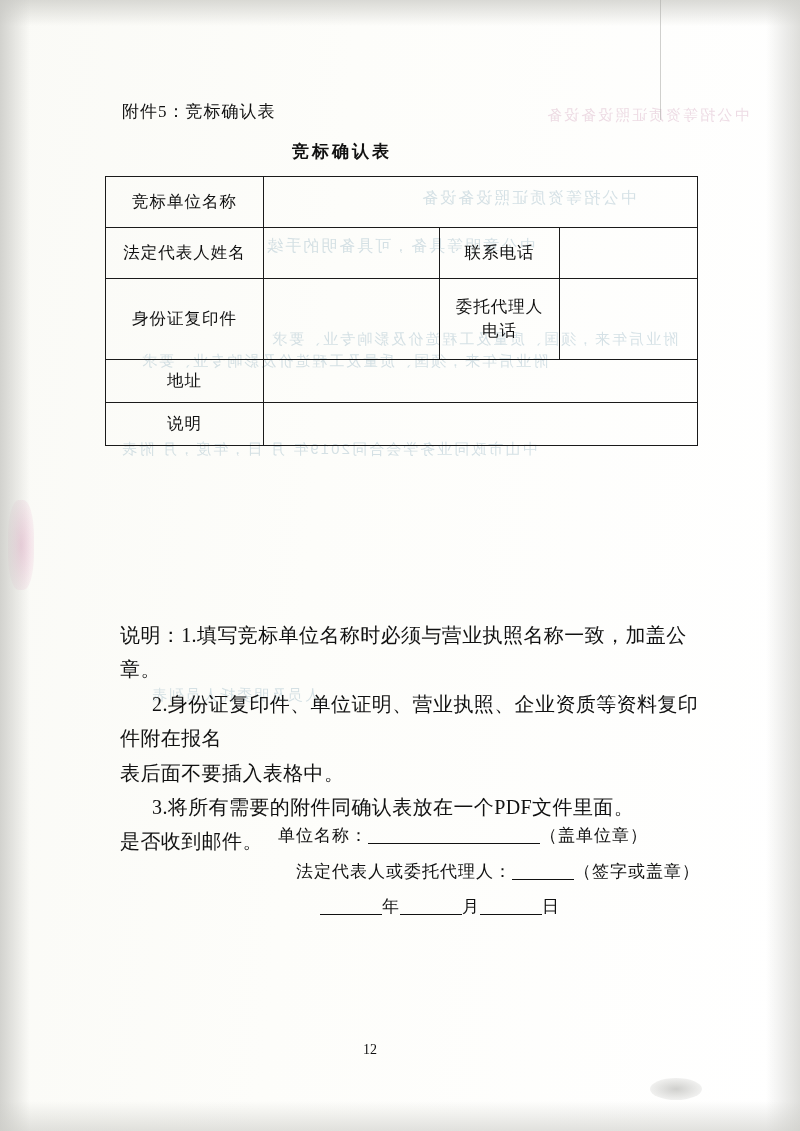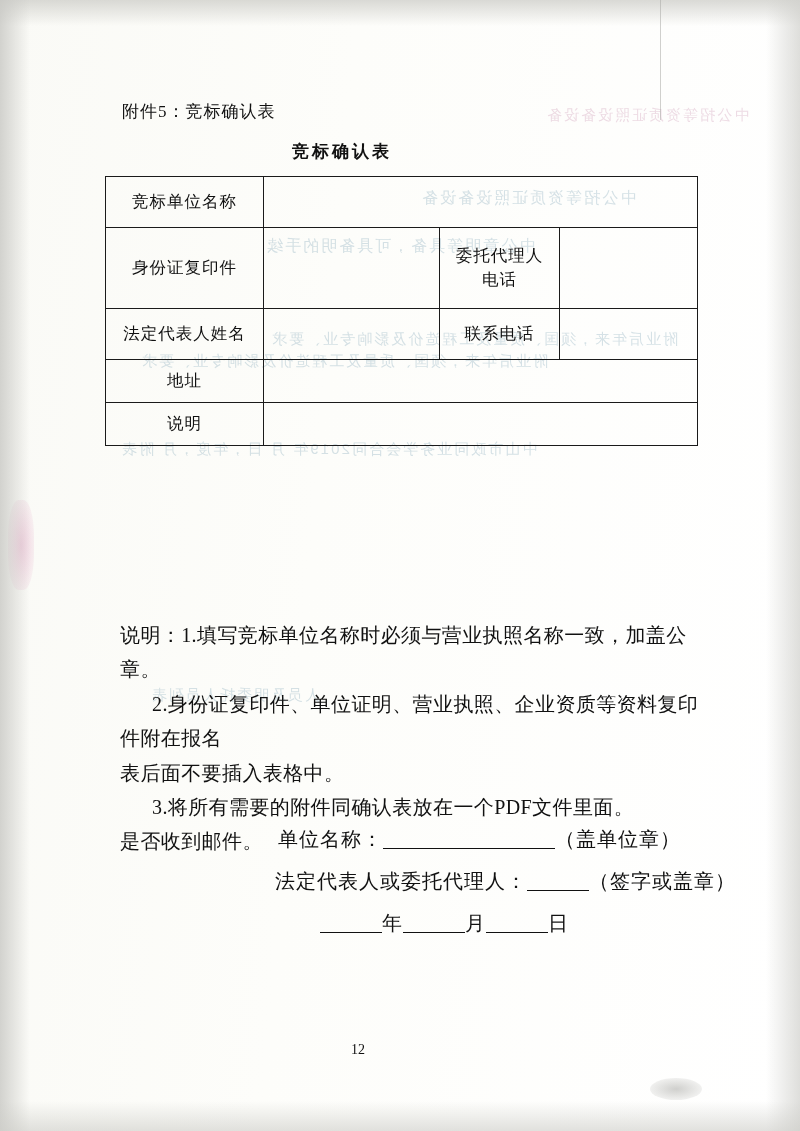--- a/index.html
+++ b/index.html
@@ -123,21 +123,21 @@
   }
   .notes .n-line { text-indent: 0; }
   .notes .n-indent { text-indent: 32px; }
 
   
   .sign {
     position: absolute;
     left: 120px;
     top: 818px;
     width: 580px;
-    font-size: 20px;
+    font-size: 17px;
     letter-spacing: 1px;
     line-height: 2.1;
   }
   .sign .row { white-space: nowrap; }
   .r1 { padding-left: 158px; }
   .r2 { padding-left: 155px; text-align: right; }
   .r3 { padding-left: 200px; }
   .ul-long {
     display: inline-block;
     width: 172px;
@@ -157,20 +157,21 @@
     vertical-align: -3px;
   }
 
   .page-number {
     position: absolute;
     left: 0;
     top: 1042px;
     width: 716px;
     text-align: center;
     font-size: 14px;
+    padding-left: 12px;
   }
 
   .stamp-smudge {
     position: absolute;
     left: 650px;
     top: 1078px;
     width: 52px;
     height: 22px;
     background: radial-gradient(ellipse at center, rgba(150,150,145,0.45), rgba(255,255,255,0));
     border-radius: 50%;
@@ -212,33 +213,33 @@
       <col style="width:176px">
       <col style="width:120px">
       <col style="width:138px">
     </colgroup>
     <tbody>
       <tr>
         <td class="lbl h-52">竞标单位名称</td>
         <td class="val h-52" colspan="3"></td>
       </tr>
       <tr>
+        <td class="lbl h-52">法定代表人姓名</td>
+        <td class="val h-52"></td>
+        <td class="lbl h-52">联系电话</td>
+        <td class="val h-52"></td>
+      </tr>
+      <tr>
         <td class="lbl h-82">身份证复印件</td>
         <td class="val h-82"></td>
         <td class="lbl h-82">
           <div>委托代理人</div>
           <div>电话</div>
         </td>
         <td class="val h-82"></td>
-      </tr>
-      <tr>
-        <td class="lbl h-52">法定代表人姓名</td>
-        <td class="val h-52"></td>
-        <td class="lbl h-52">联系电话</td>
-        <td class="val h-52"></td>
       </tr>
       <tr>
         <td class="lbl h-44">地址</td>
         <td class="val h-44" colspan="3"></td>
       </tr>
       <tr>
         <td class="lbl h-44">说明</td>
         <td class="val h-44" colspan="3"></td>
       </tr>
     </tbody>

